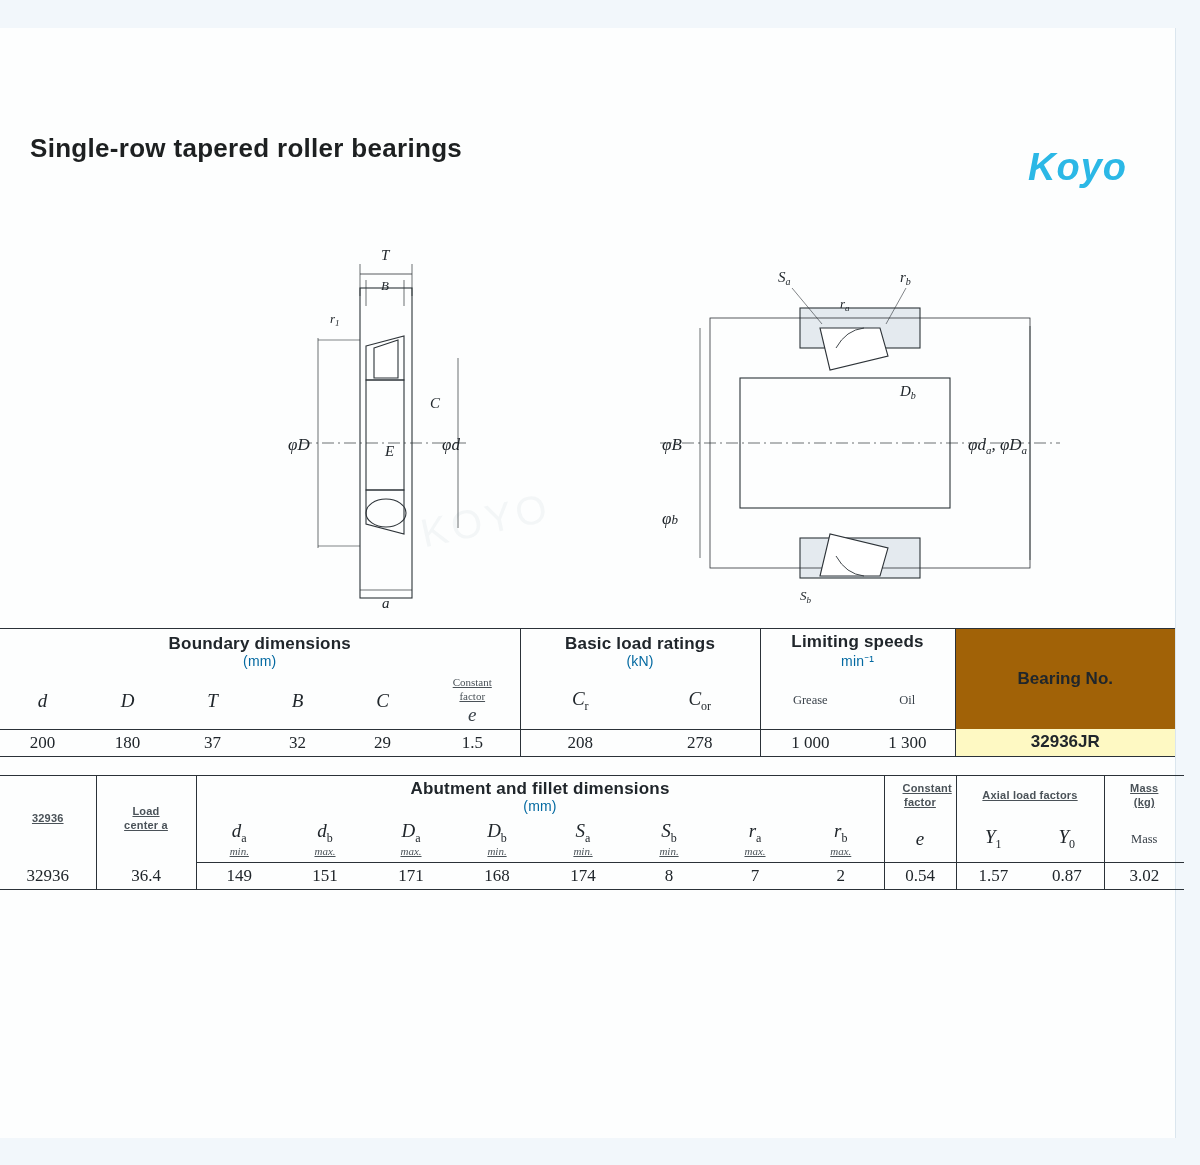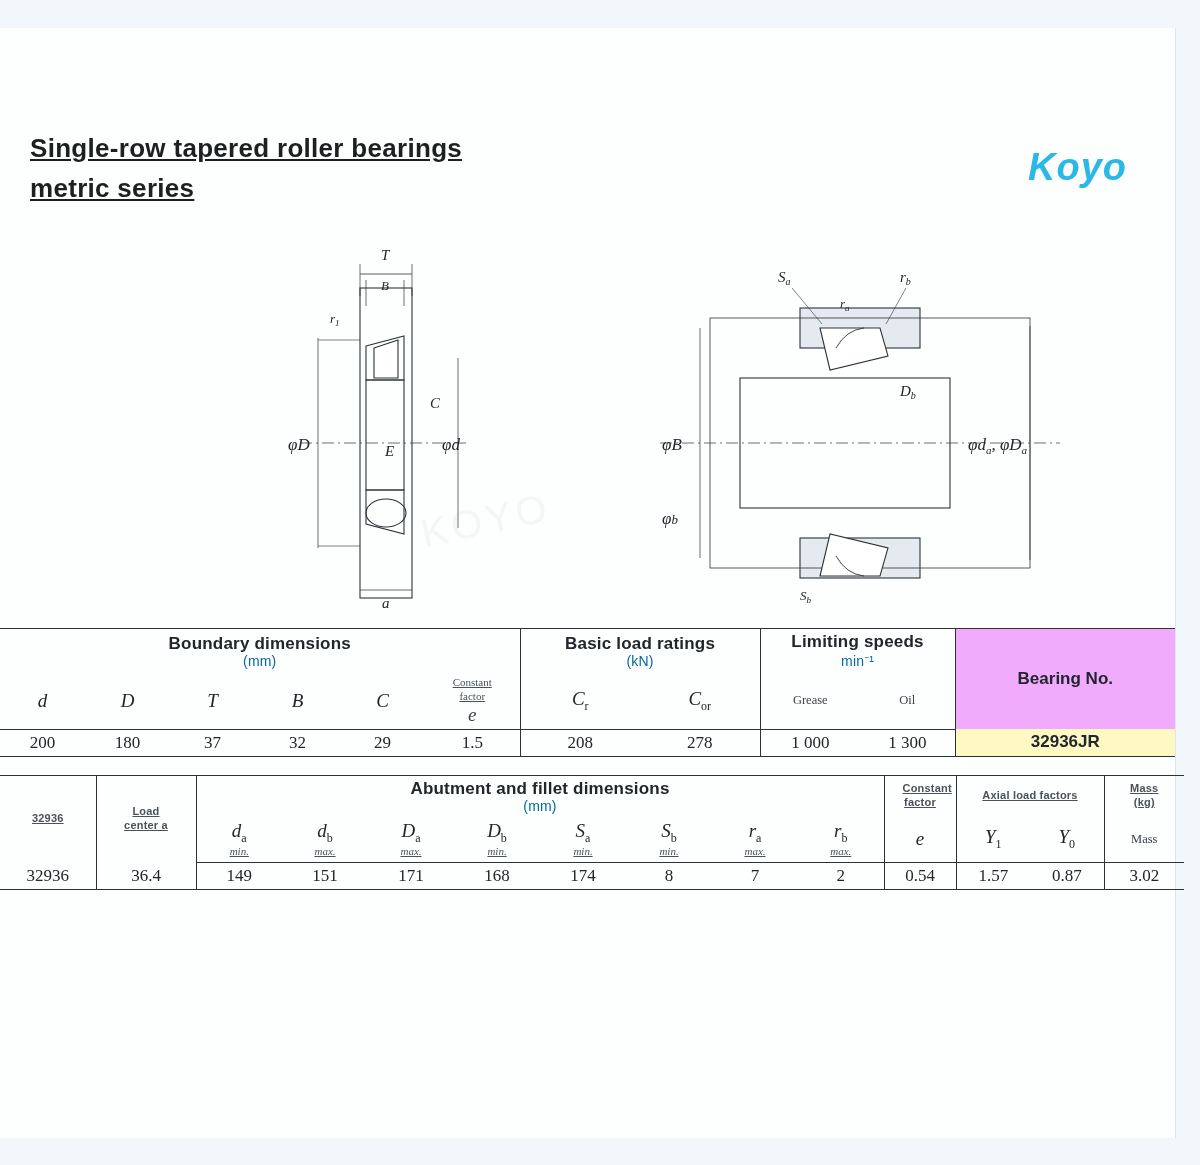--- a/index.html
+++ b/index.html
@@ -34,21 +34,20 @@
     position: absolute;
     left: 30px;
     top: 100px;
     width: 680px;
     font-family: "Liberation Sans", sans-serif;
     font-weight: bold;
     font-size: 26px;
     line-height: 1.55;
     color: #1d2021;
     letter-spacing: 0.3px;
-    text-decoration: underline;
   }
   .brand {
     position: absolute;
     right: 48px;
     top: 118px;
     font-family: "Liberation Sans", sans-serif;
     font-weight: bold;
     font-style: italic;
     font-size: 38px;
     color: #2bb8e6;
@@ -111,21 +110,21 @@
   .sub { font-size: 12px; font-style: normal; vertical-align: sub; }
   .small { font-size: 12.5px; color: #394149; }
   .val { font-size: 17px; margin-left: 6px; }
   .bno {
     background: #fef9c3;
     font-family: "Liberation Sans", sans-serif;
     font-weight: bold;
     font-size: 17px;
   }
   .bnohead {
-    background: #f0abfc;
+    background: #a16207;
     font-family: "Liberation Sans", sans-serif;
     font-weight: bold;
     font-size: 17px;
   }
   .mini { font-size: 11px; color: #4a5258; display:block; line-height: 1.25; text-decoration: underline; }
   
   .wm {
     position: absolute;
     left: 420px;
     top: 470px;
@@ -138,21 +137,20 @@
   }
 </style>
 </head>
 <body>
 
 <div class="page">
   <div class="sheet">
 
     <div class="title">
       <div>Single-row tapered roller bearings</div>
-      <div>metric series</div>
     </div>
 
     <div class="brand">Koyo</div>
 
     <div class="wm">KOYO</div>
 
     <div class="drawings">
       <svg width="1175" height="400" viewBox="0 0 1175 400">
         <g stroke="#2d3338" fill="none" stroke-width="1.1" font-family="Liberation Serif, serif" font-style="italic" font-size="15">
 

